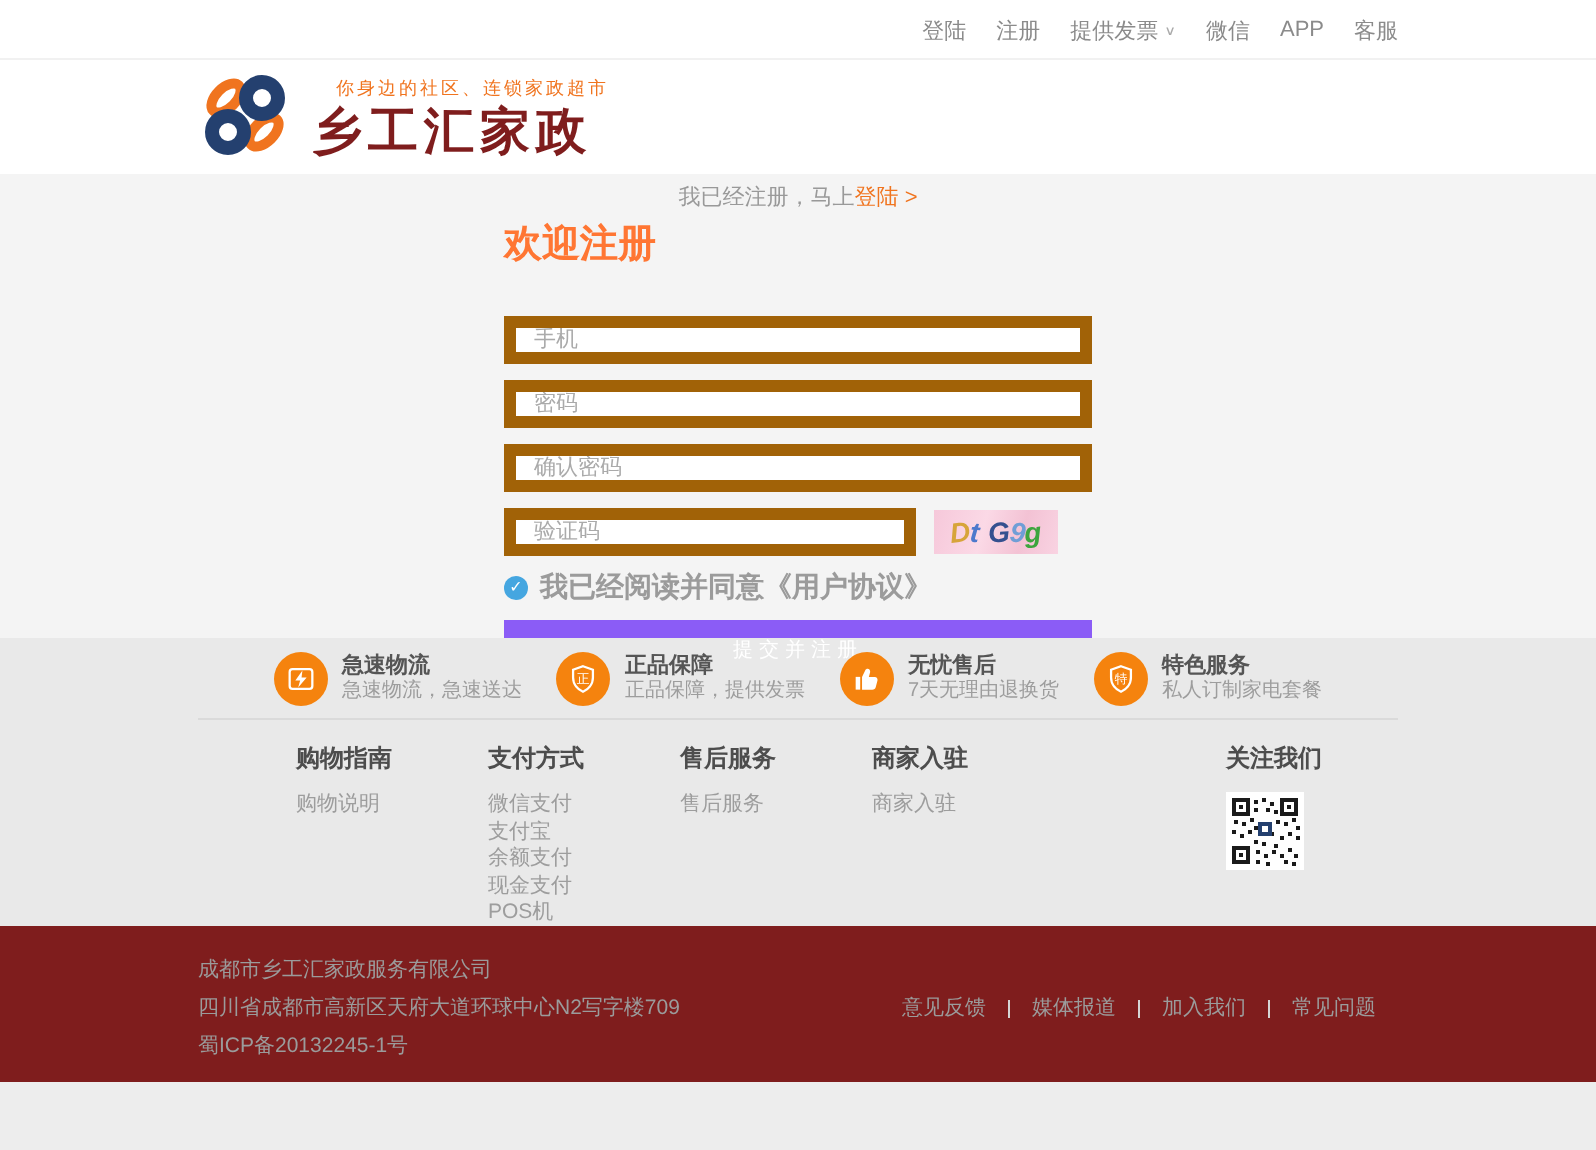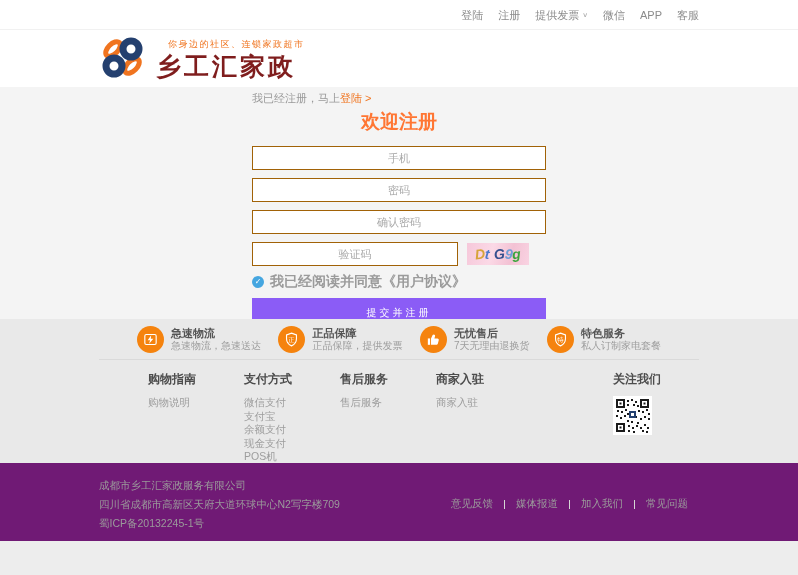--- a/index.html
+++ b/index.html
@@ -16,26 +16,26 @@
   
   .header { height:57px; background:#fff; }
   .logo { display:flex; align-items:center; padding-top:6px; }
   .logo-text { margin-left:9px; }
   .tagline { font-size:9px; color:#f0741f; letter-spacing:1.5px; margin-bottom:2px;margin-left:12px; }
   .brand { font-size:25px; font-weight:bold; color:#7f1d1d; letter-spacing:3px; line-height:26px; }
 
   
   .form-section { height:232px; background:#f4f4f4; }
   .form-box { width:294px; margin:0 auto; }
-  .login-line { text-align:left; font-size:11px; color:#999; padding-top:4px; height:16px; }
+  .login-line { text-align:center; font-size:11px; color:#999; padding-top:4px; height:16px; }
   .login-line a { color:#f0741f; text-decoration:none; cursor:pointer; }
   .login-line .arrow { color:#f0741f; }
-  .reg-title { text-align:center; font-size:19px; font-weight:bold; color:#ff7633; margin-top:6px; margin-bottom:11px; }
-  .field { display:block; width:294px; height:24px; border:1px solid #a16207; background:#fff;
-    font-size:11px; color:#555; padding:0 9px; margin-bottom:8px; outline:none;text-align:center; }
+  .reg-title { font-size:19px; font-weight:bold; color:#ff7633; margin-top:6px; margin-bottom:23px; }
+  .field { display:block; width:294px; height:24px; border:6px solid #a16207; background:#fff;
+    font-size:11px; color:#555; padding:0 9px; margin-bottom:8px; outline:none; }
   .field::placeholder { color:#aaa; }
   .captcha-row { display:flex; align-items:center; margin-bottom:9px; }
   .captcha-row .field { width:206px; margin-bottom:0; }
   .captcha { width:62px; height:22px; margin-left:9px; position:relative; cursor:pointer;
     background:linear-gradient(105deg,#f6c8da 0%,#fbd9e6 40%,#f3c2d4 70%,#f9d3e2 100%);
     display:flex; align-items:center; justify-content:center; overflow:hidden; }
   .captcha span { font-size:14px; font-weight:bold; font-style:italic; line-height:1; }
   .captcha span:nth-child(1){ transform:rotate(-6deg); }
   .captcha span:nth-child(2){ transform:rotate(5deg); }
   .captcha span:nth-child(3){ margin-left:4px; transform:rotate(-4deg); }
@@ -58,21 +58,21 @@
   .f-sub { font-size:10px; color:#9d9d9d; line-height:12px; }
   .band-divider { border-top:1px solid #dadada; }
   .footer-cols { display:flex; padding:11px 24px 0 49px; height:103px; }
   .fcol { width:96px; }
   .fcol-title { font-size:12px; font-weight:bold; color:#4d4d4d; margin-bottom:8px; }
   .fcol-item { font-size:10.5px; color:#9d9d9d; line-height:13.5px; cursor:pointer; }
   .fcol-follow { margin-left:auto; width:62px; }
   .qr { width:39px; height:39px; background:#fff; display:block; margin-top:1px; }
 
   
-  .company-band { height:78px; background:#701a75; }
+  .company-band { height:78px; background:#7f1d1d; }
   .company-inner { display:flex; justify-content:space-between; height:78px; }
   .company-info { padding-top:13px; }
   .company-info div { font-size:10.5px; color:#9b9b9b; line-height:19px; }
   .bottom-links { display:flex; align-items:center; align-self:center; margin-top:4px; }
   .bottom-link { font-size:10.5px; color:#9b9b9b; cursor:pointer; padding:0 11px; }
   .blink-sep { width:1px; height:9px; background:#d5d5d5; }
 
   .bottom-strip { height:36px; background:#ededed; }
 </style>
 </head>

